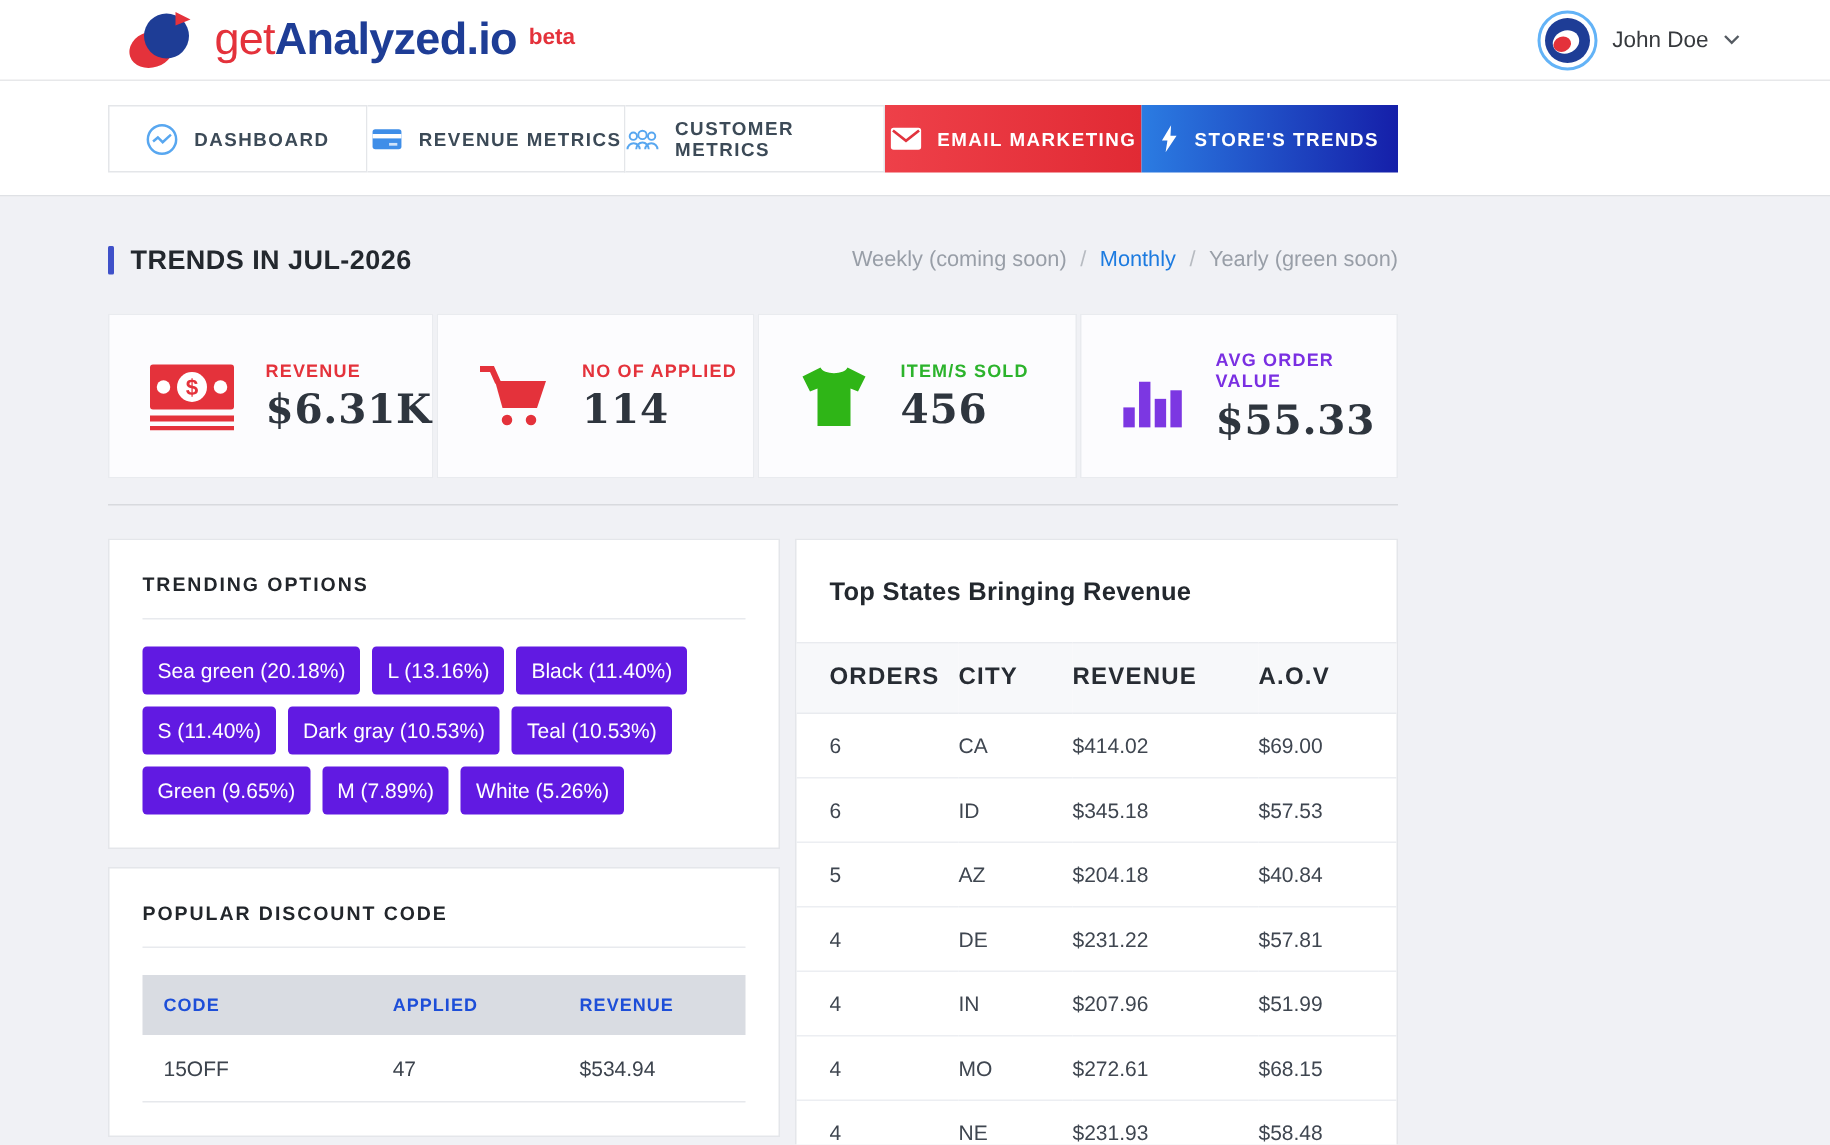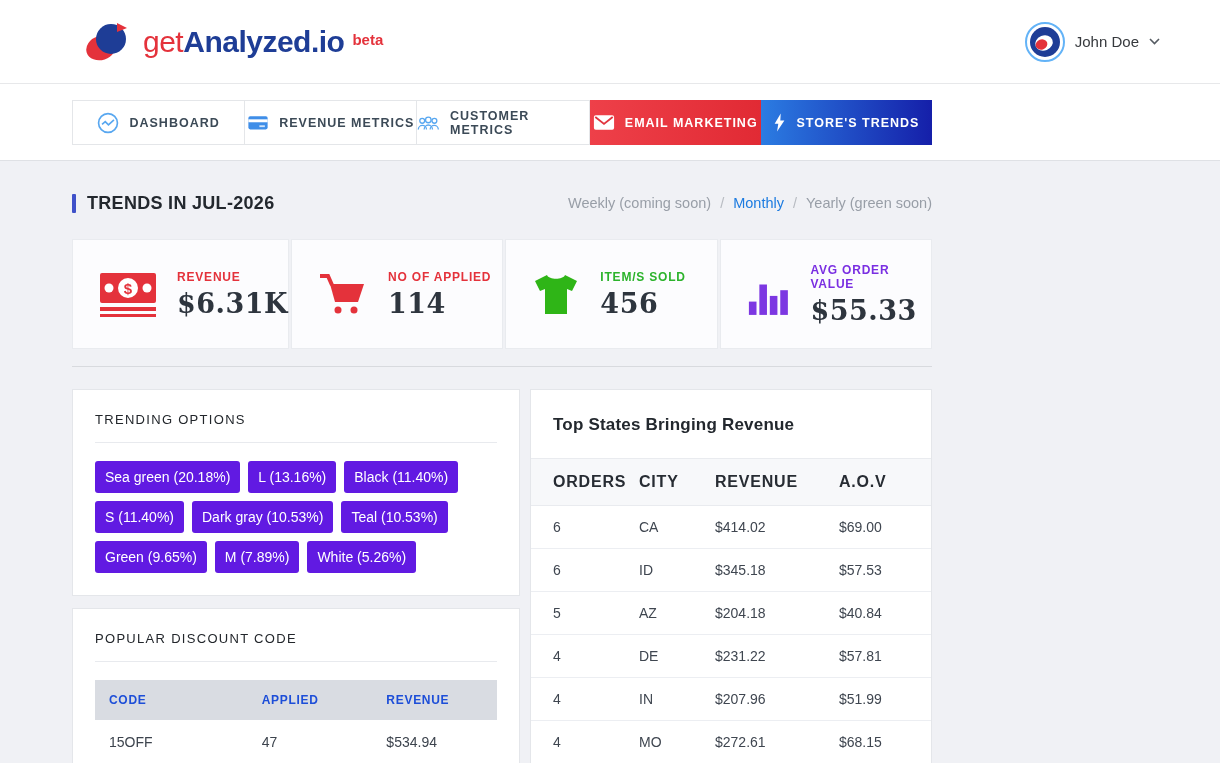--- a/index.html
+++ b/index.html
@@ -5,21 +5,21 @@
   * { box-sizing: border-box; }
   html,body { margin:0; padding:0; }
   body {
     width:1220px; height:763px; overflow:hidden;
     background:#f0f1f5;
     font-family:"Liberation Sans", sans-serif;
     color:#2c3138;
   }
   
   .app-header {
-    height:84px; background:#fff; border-bottom:1px solid #e7e8ea;
+    height:54px; background:#fff; border-bottom:1px solid #e7e8ea;
     display:flex; align-items:center; justify-content:space-between;
     padding:0 60px 0 84px;
   }
   .brand { display:flex; align-items:center; gap:13px; cursor:pointer; }
   .wordmark { display:flex; align-items:baseline; }
   .wm-get   { font-size:30px; font-weight:400; color:#e4323b; letter-spacing:-0.5px; }
   .wm-name  { font-size:30px; font-weight:700; color:#1e3d96; letter-spacing:-0.5px; }
   .wm-beta  { font-size:15px; font-weight:700; color:#e4323b; margin-left:8px; position:relative; top:-7px; }
   .user-menu { display:flex; align-items:center; gap:10px; cursor:pointer; }
   .avatar {
@@ -60,21 +60,21 @@
   .lbl-green  { color:#2cb32c; }
   .lbl-purple { color:#7a2fe2; }
   .stat-value { font-family:"DejaVu Serif", serif; font-size:27px; font-weight:700; color:#2e353e; margin-top:4px; letter-spacing:0.5px; }
   .section-divider { margin-top:17px; border-top:1px solid #d8dade; height:0; }
   
   .columns { margin-top:22px; display:flex; gap:10px; align-items:flex-start; }
   .left-col  { width:448px; flex:none; display:flex; flex-direction:column; gap:12px; }
   .right-col { flex:1; }
   .panel { background:#fff; border:1px solid #e4e6ea; }
   .pad-panel { padding:22px; }
-  .panel-heading { font-size:13px; font-weight:400; letter-spacing:1.3px; color:#22262b; margin:0; }
+  .panel-heading { font-size:13px; font-weight:700; letter-spacing:1.3px; color:#22262b; margin:0; }
   .panel-divider { border-top:1px solid #e8eaee; margin:15px 0 18px; }
   
   .tags { display:flex; flex-wrap:wrap; gap:8px; }
   .tag {
     background:#611ae2; color:#fff; font-size:14px; line-height:1;
     padding:9px 10px; border-radius:3px; cursor:pointer;
   }
   
   .discount-table { width:100%; border-collapse:collapse; font-size:14px; }
   .discount-table thead tr { background:#d9dce2; }

